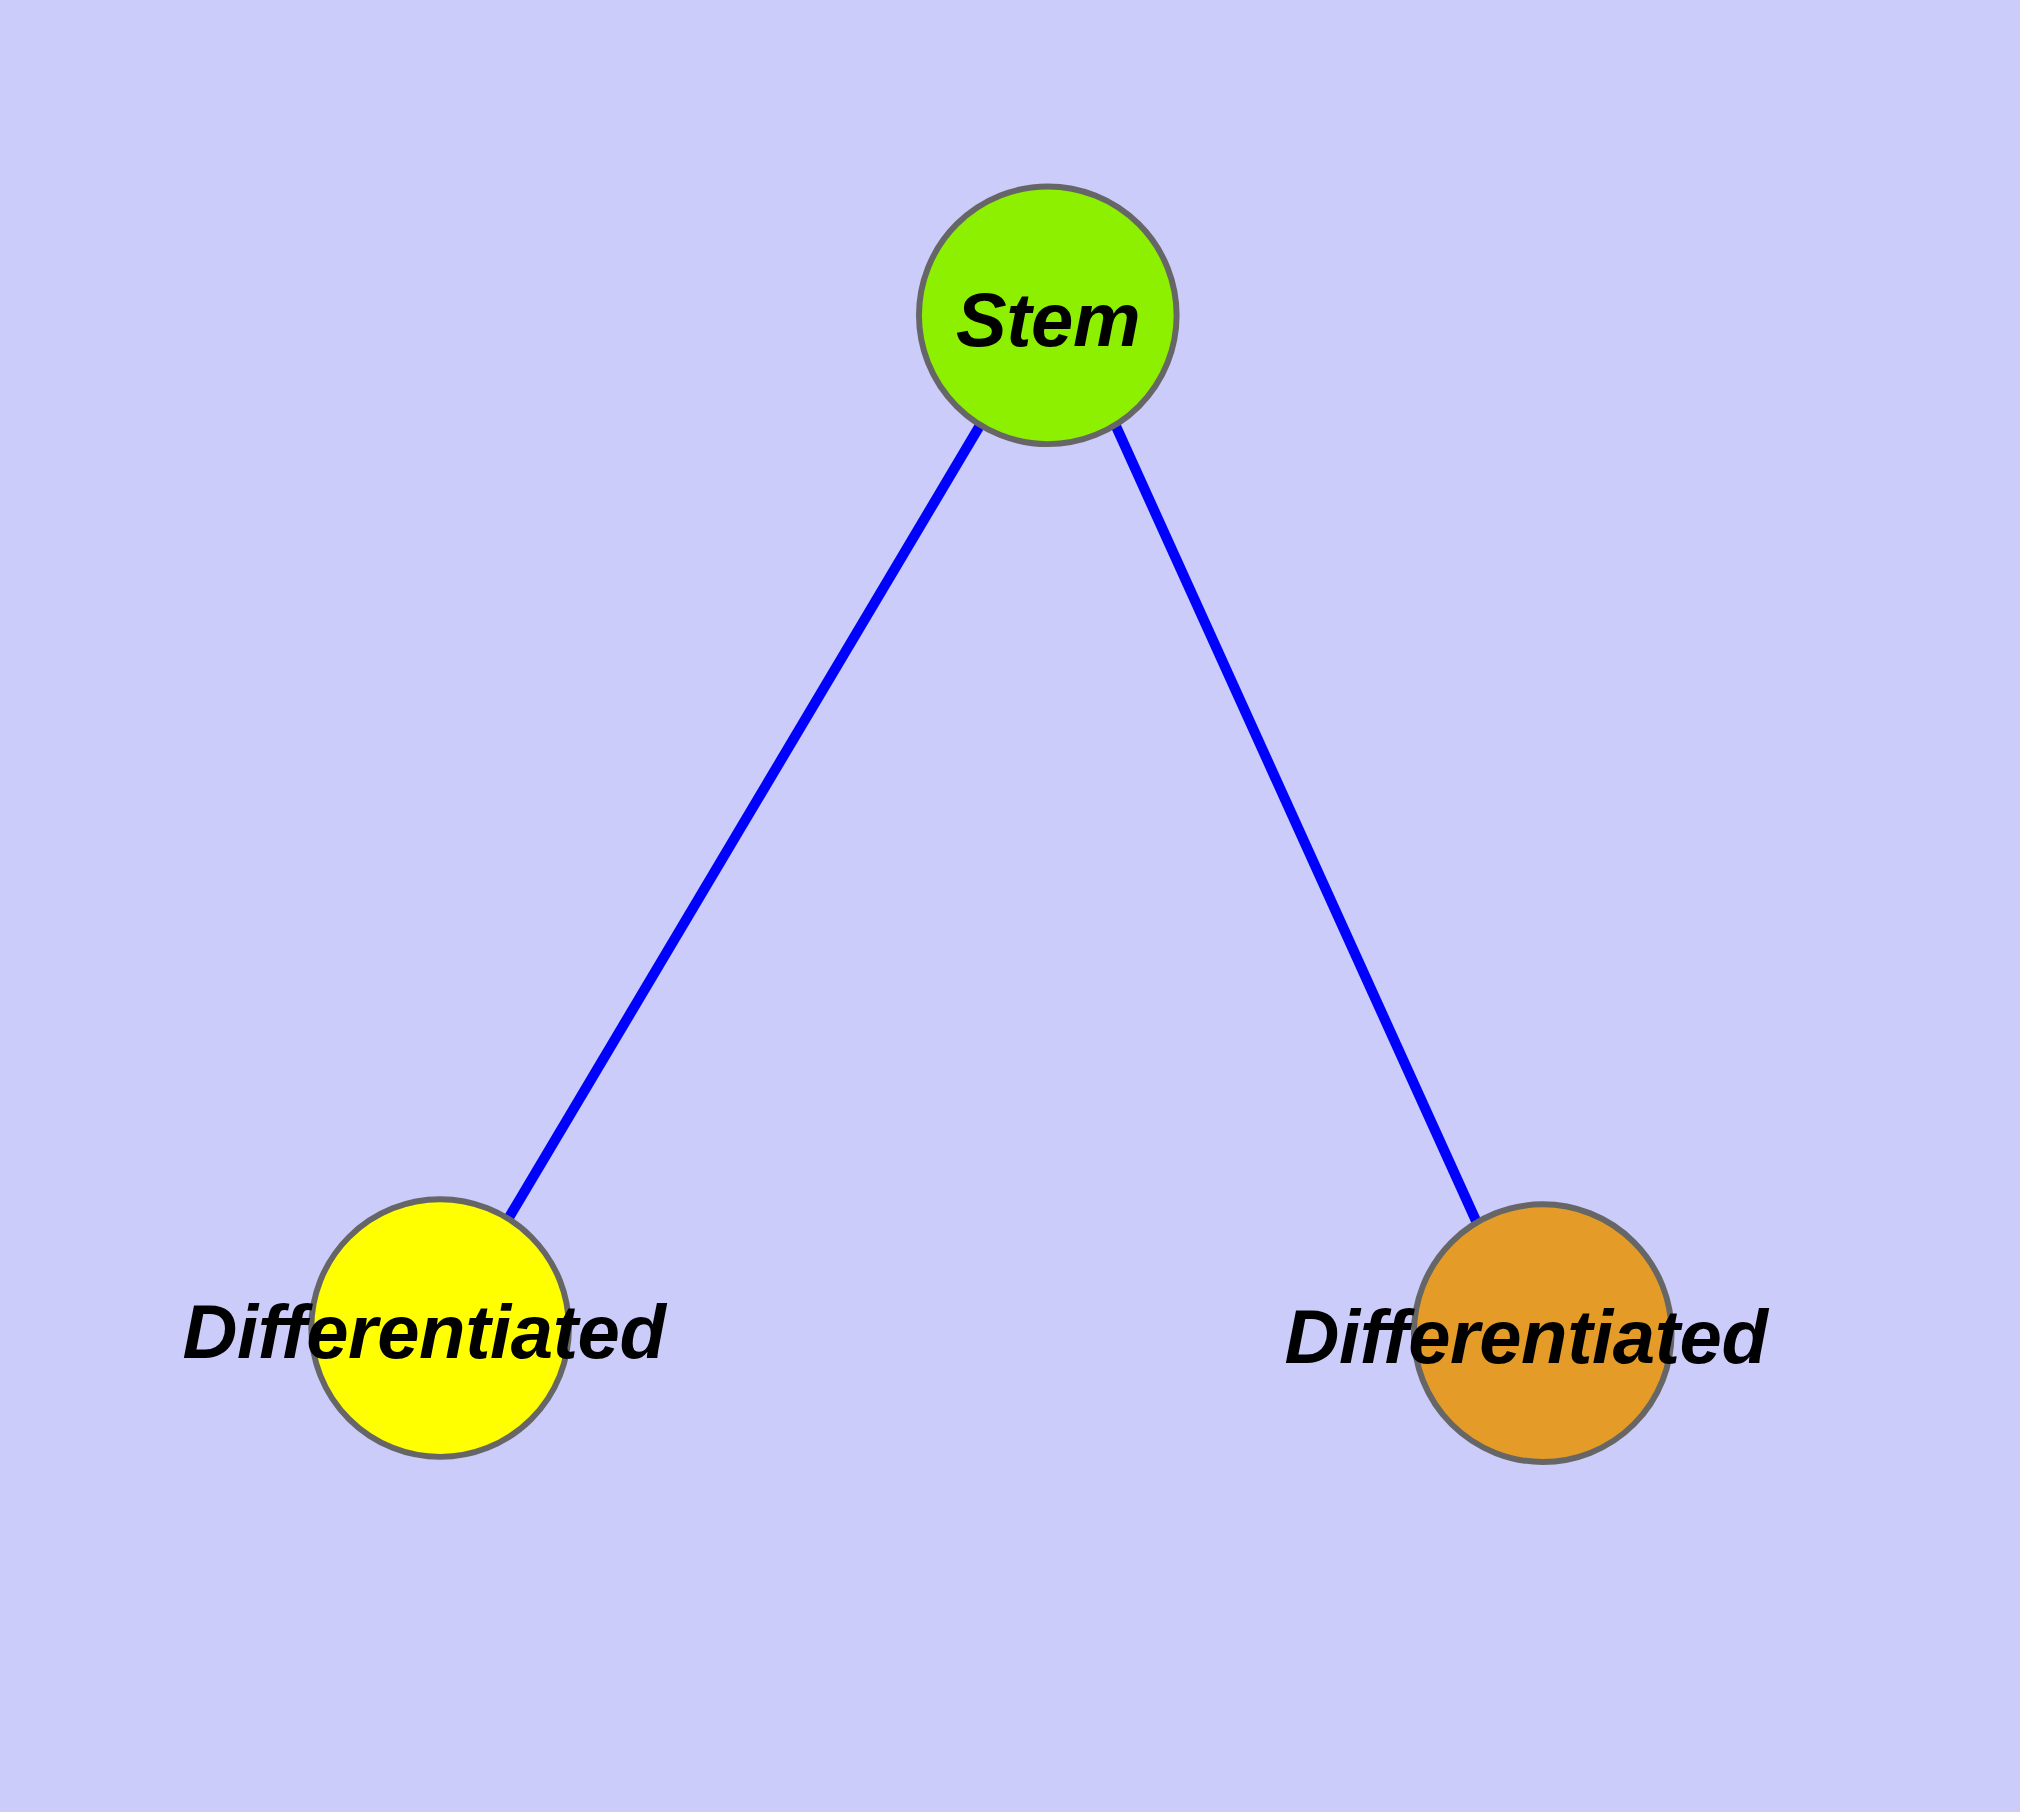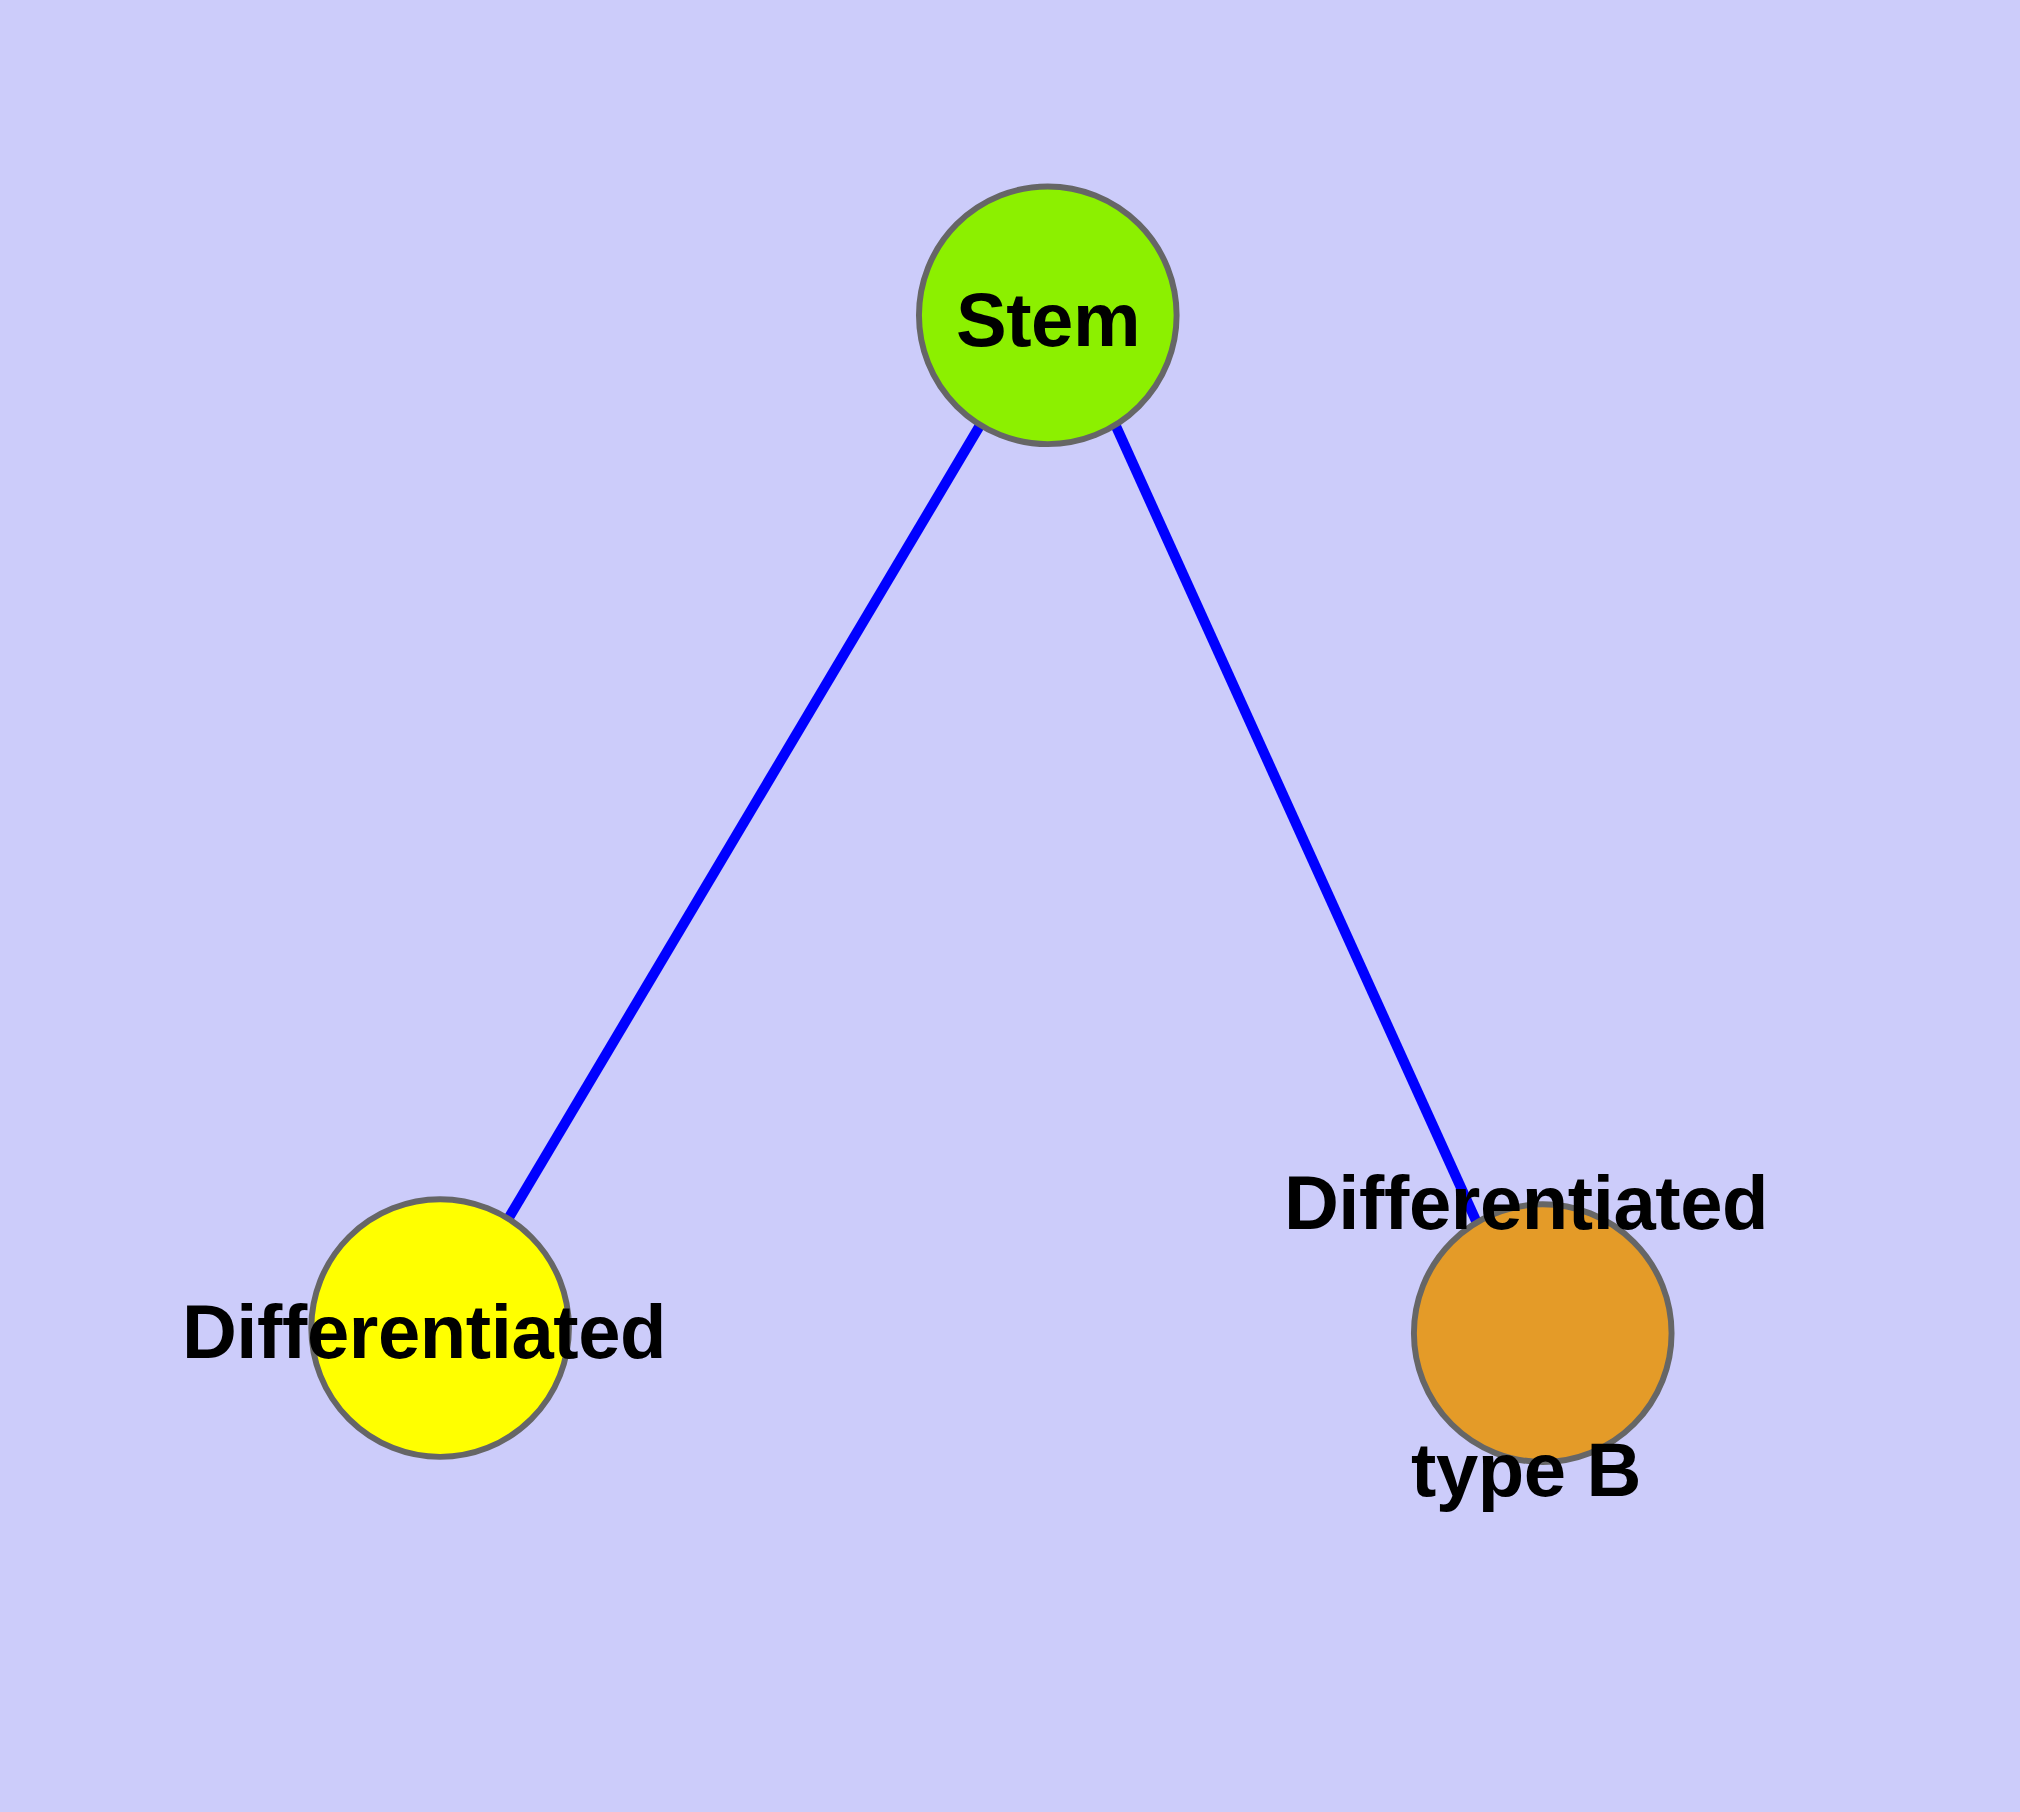--- a/index.html
+++ b/index.html
@@ -30,20 +30,21 @@
     color: #000000;
     font-family: "Liberation Sans", sans-serif;
     font-weight: bold;
     font-size: 76px;
     line-height: 89px;
     text-align: center;
     white-space: pre;
     transform: translate(-50%, -50%);
     pointer-events: none;
     letter-spacing: -0.4px;
+    font-style: italic;
   }
 </style>
 </head>
 <body>
 
 <div id="stage" style="background: rgb(204, 204, 250);">
 
   <svg id="graph-svg" viewBox="0 0 2384 2138">
     <rect x="0" y="0" width="2384" height="2138" fill="#ccccfa"></rect>
 
@@ -62,17 +63,16 @@
   <div class="node-label" style="left:1048px; top:319px;">
     <div>Stem</div>
   </div>
 
   <div class="node-label" style="left:424px; top:1331px;">
     <div>Differentiated</div>
   </div>
 
   <div class="node-label" style="left:1526px; top:1336px;">
     <div>Differentiated</div>
-    <div>type B</div>
   </div>
 
 </div>
 
 
 </body></html>

